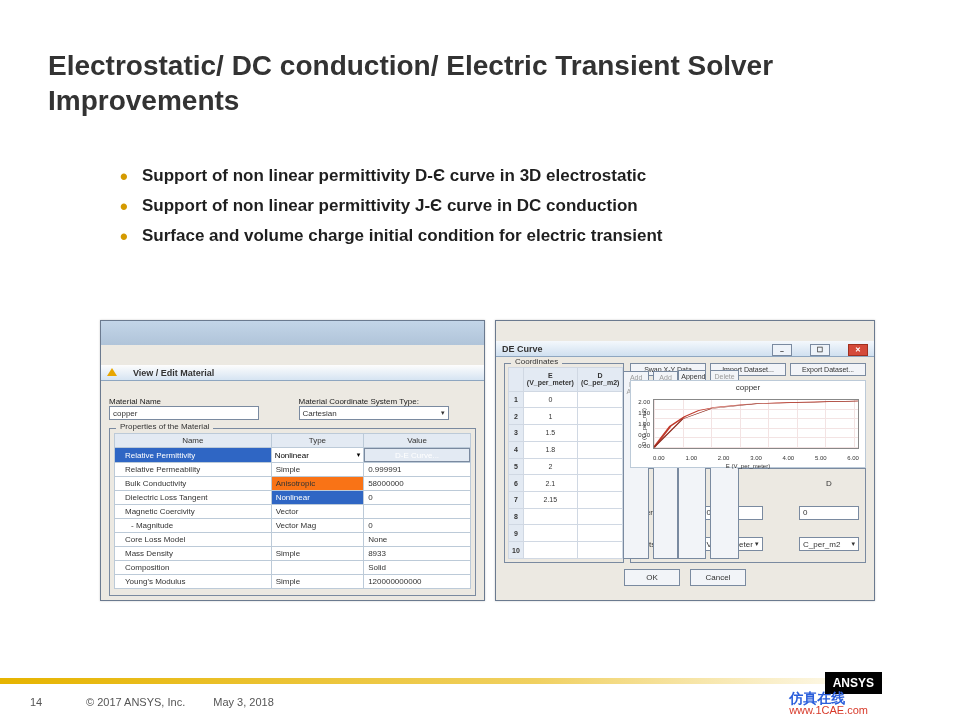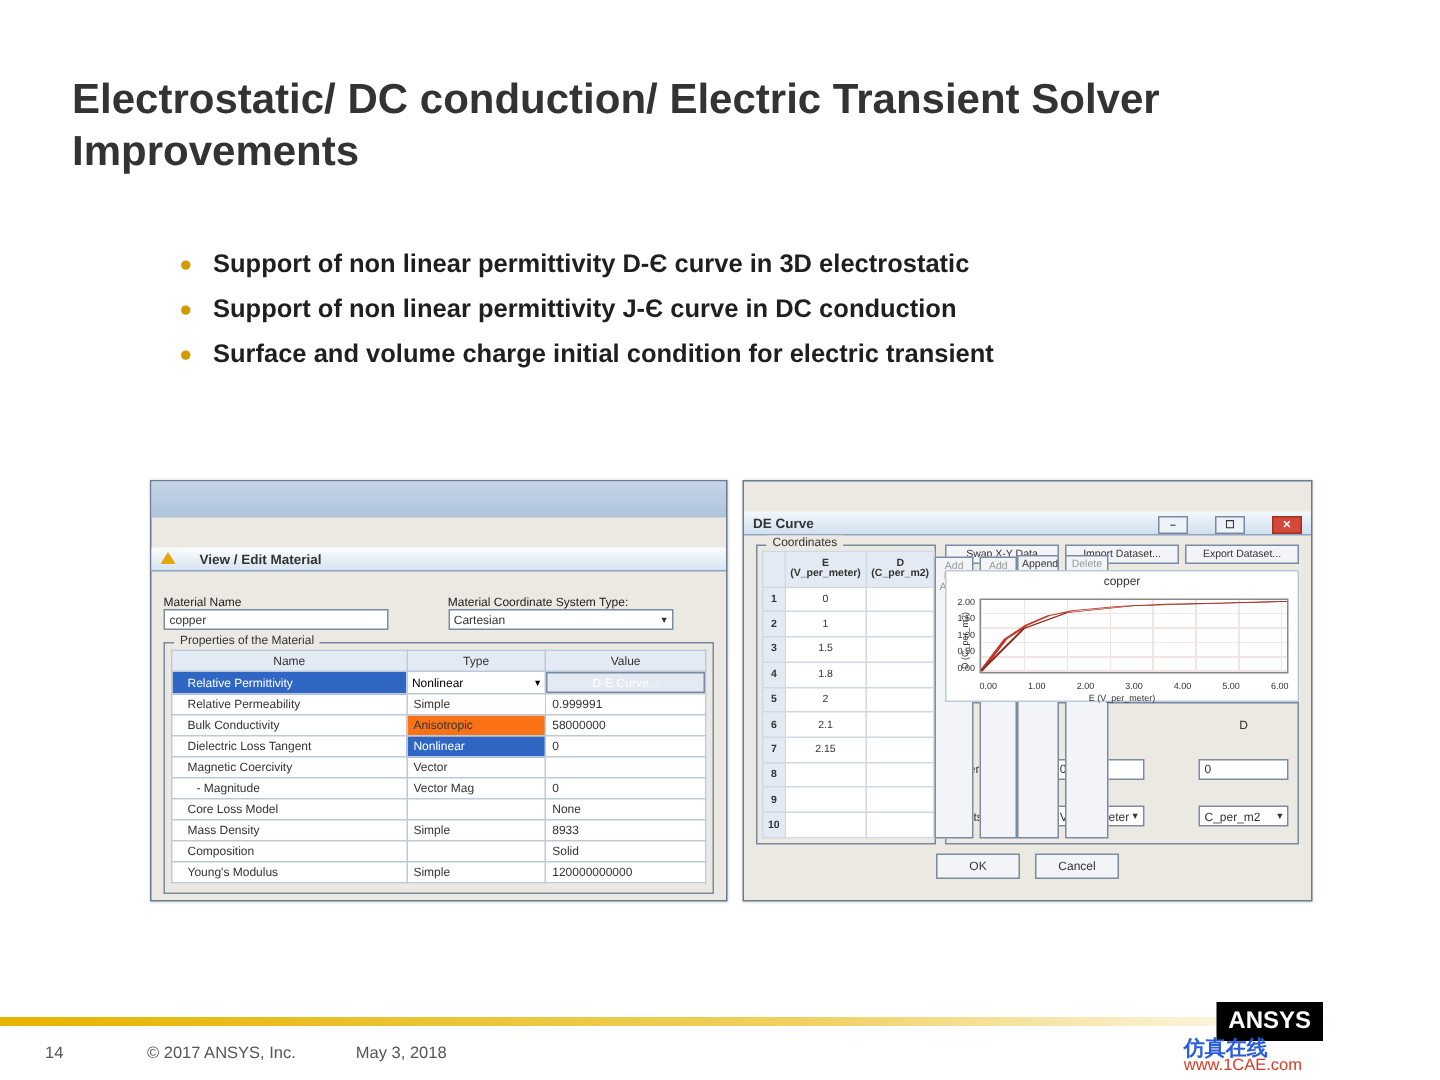--- a/index.html
+++ b/index.html
@@ -40,23 +40,23 @@
   .chart-title { position:absolute; top:2px; left:0; right:0; text-align:center; font-size:8px; }
   .chart-inner { position:absolute; left:22px; right:6px; top:18px; bottom:18px; border:1px solid #888; background:repeating-linear-gradient(to right,#f3e3e3 0,#f3e3e3 1px,transparent 1px,transparent 14%),repeating-linear-gradient(to top,#f3e3e3 0,#f3e3e3 1px,transparent 1px,transparent 20%); }
   .chart-y { position:absolute; left:1px; top:18px; bottom:18px; width:18px; display:flex; flex-direction:column; justify-content:space-between; font-size:6px; text-align:right; }
   .chart-x { position:absolute; left:22px; right:6px; bottom:6px; display:flex; justify-content:space-between; font-size:6px; }
   .chart-xlabel { position:absolute; bottom:-2px; left:0; right:0; text-align:center; font-size:6px; }
   .chart-ylabel { position:absolute; left:-6px; top:50%; transform:rotate(-90deg); font-size:6px; }
   .intercepts { border:1px solid #7a8aa0; padding:4px 6px; display:grid; grid-template-columns:auto 60px auto 60px; gap:4px 6px; font-size:8px; align-items:center; flex:1; }
   .intercepts .hd { text-align:center; }
   .footer { position:absolute; left:0; right:0; bottom:0; height:48px; }
   .bar { position:absolute; left:0; right:0; bottom:36px; height:6px; background:linear-gradient(90deg,#e6b400,#f0d060 60%,#fff 100%); }
-  .meta { position:absolute; left:0; bottom:0; height:36px; display:flex; align-items:center; gap:40px; padding-left:30px; font-size:11px; color:#555; }
+  .meta { position:absolute; left:0; bottom:0; height:36px; display:flex; align-items:center; gap:28px; padding-left:30px; font-size:11px; color:#555; }
   .pagenum { width:28px; }
-  .ansys { position:absolute; right:10px; bottom:26px; background:#000; color:#fff; font-weight:bold; font-size:16px; padding:4px 8px; }
+  .ansys { position:absolute; right:10px; bottom:26px; background:#000; color:#fff; font-weight:bold; font-size:12px; padding:4px 8px; }
   .watermark { position:absolute; right:24px; bottom:4px; text-align:left; line-height:1; }
   .watermark .cn { color:#2a5edb; font-size:14px; font-weight:bold; }
   .watermark .url { color:#d83a2a; font-size:11px; }
   .blur-bg { background:linear-gradient(#c3d5e8,#b0c4d9); height:24px; }
   svg.curve { position:absolute; inset:0; width:100%; height:100%; }
 </style>
 </head>
 <body>
 <div class="slide">
   <div class="title">Electrostatic/ DC conduction/ Electric Transient Solver Improvements</div>

